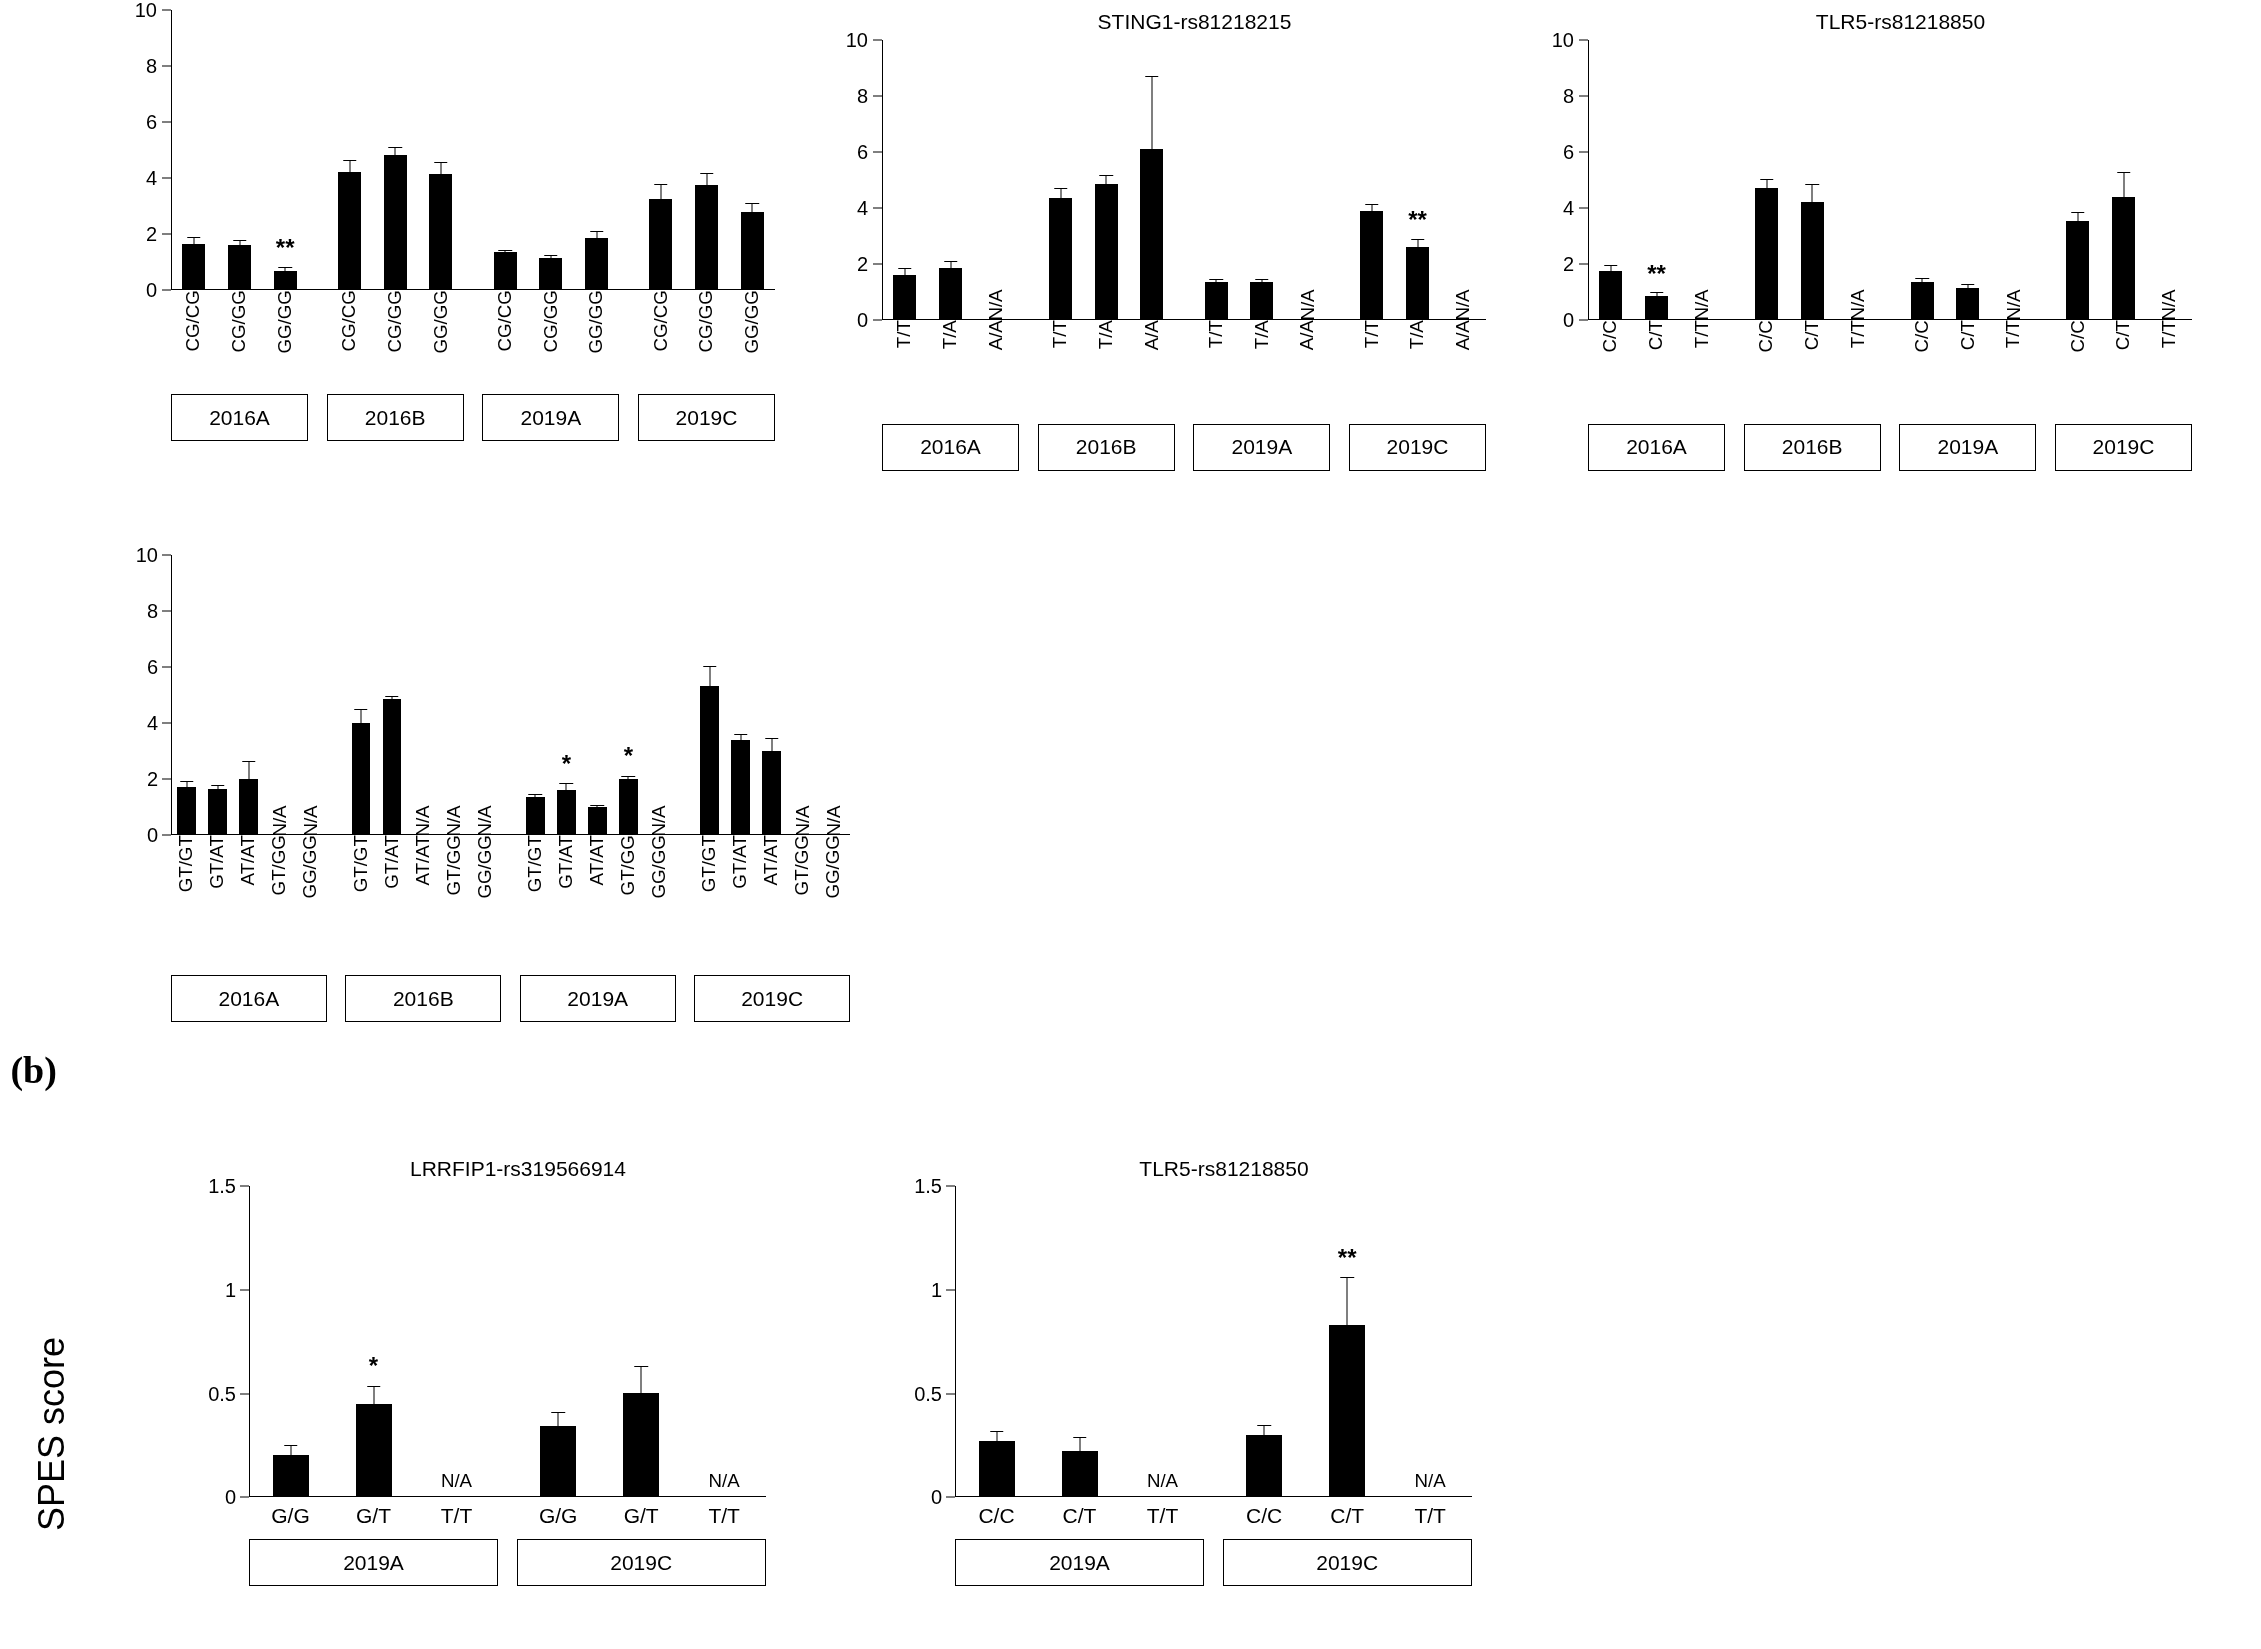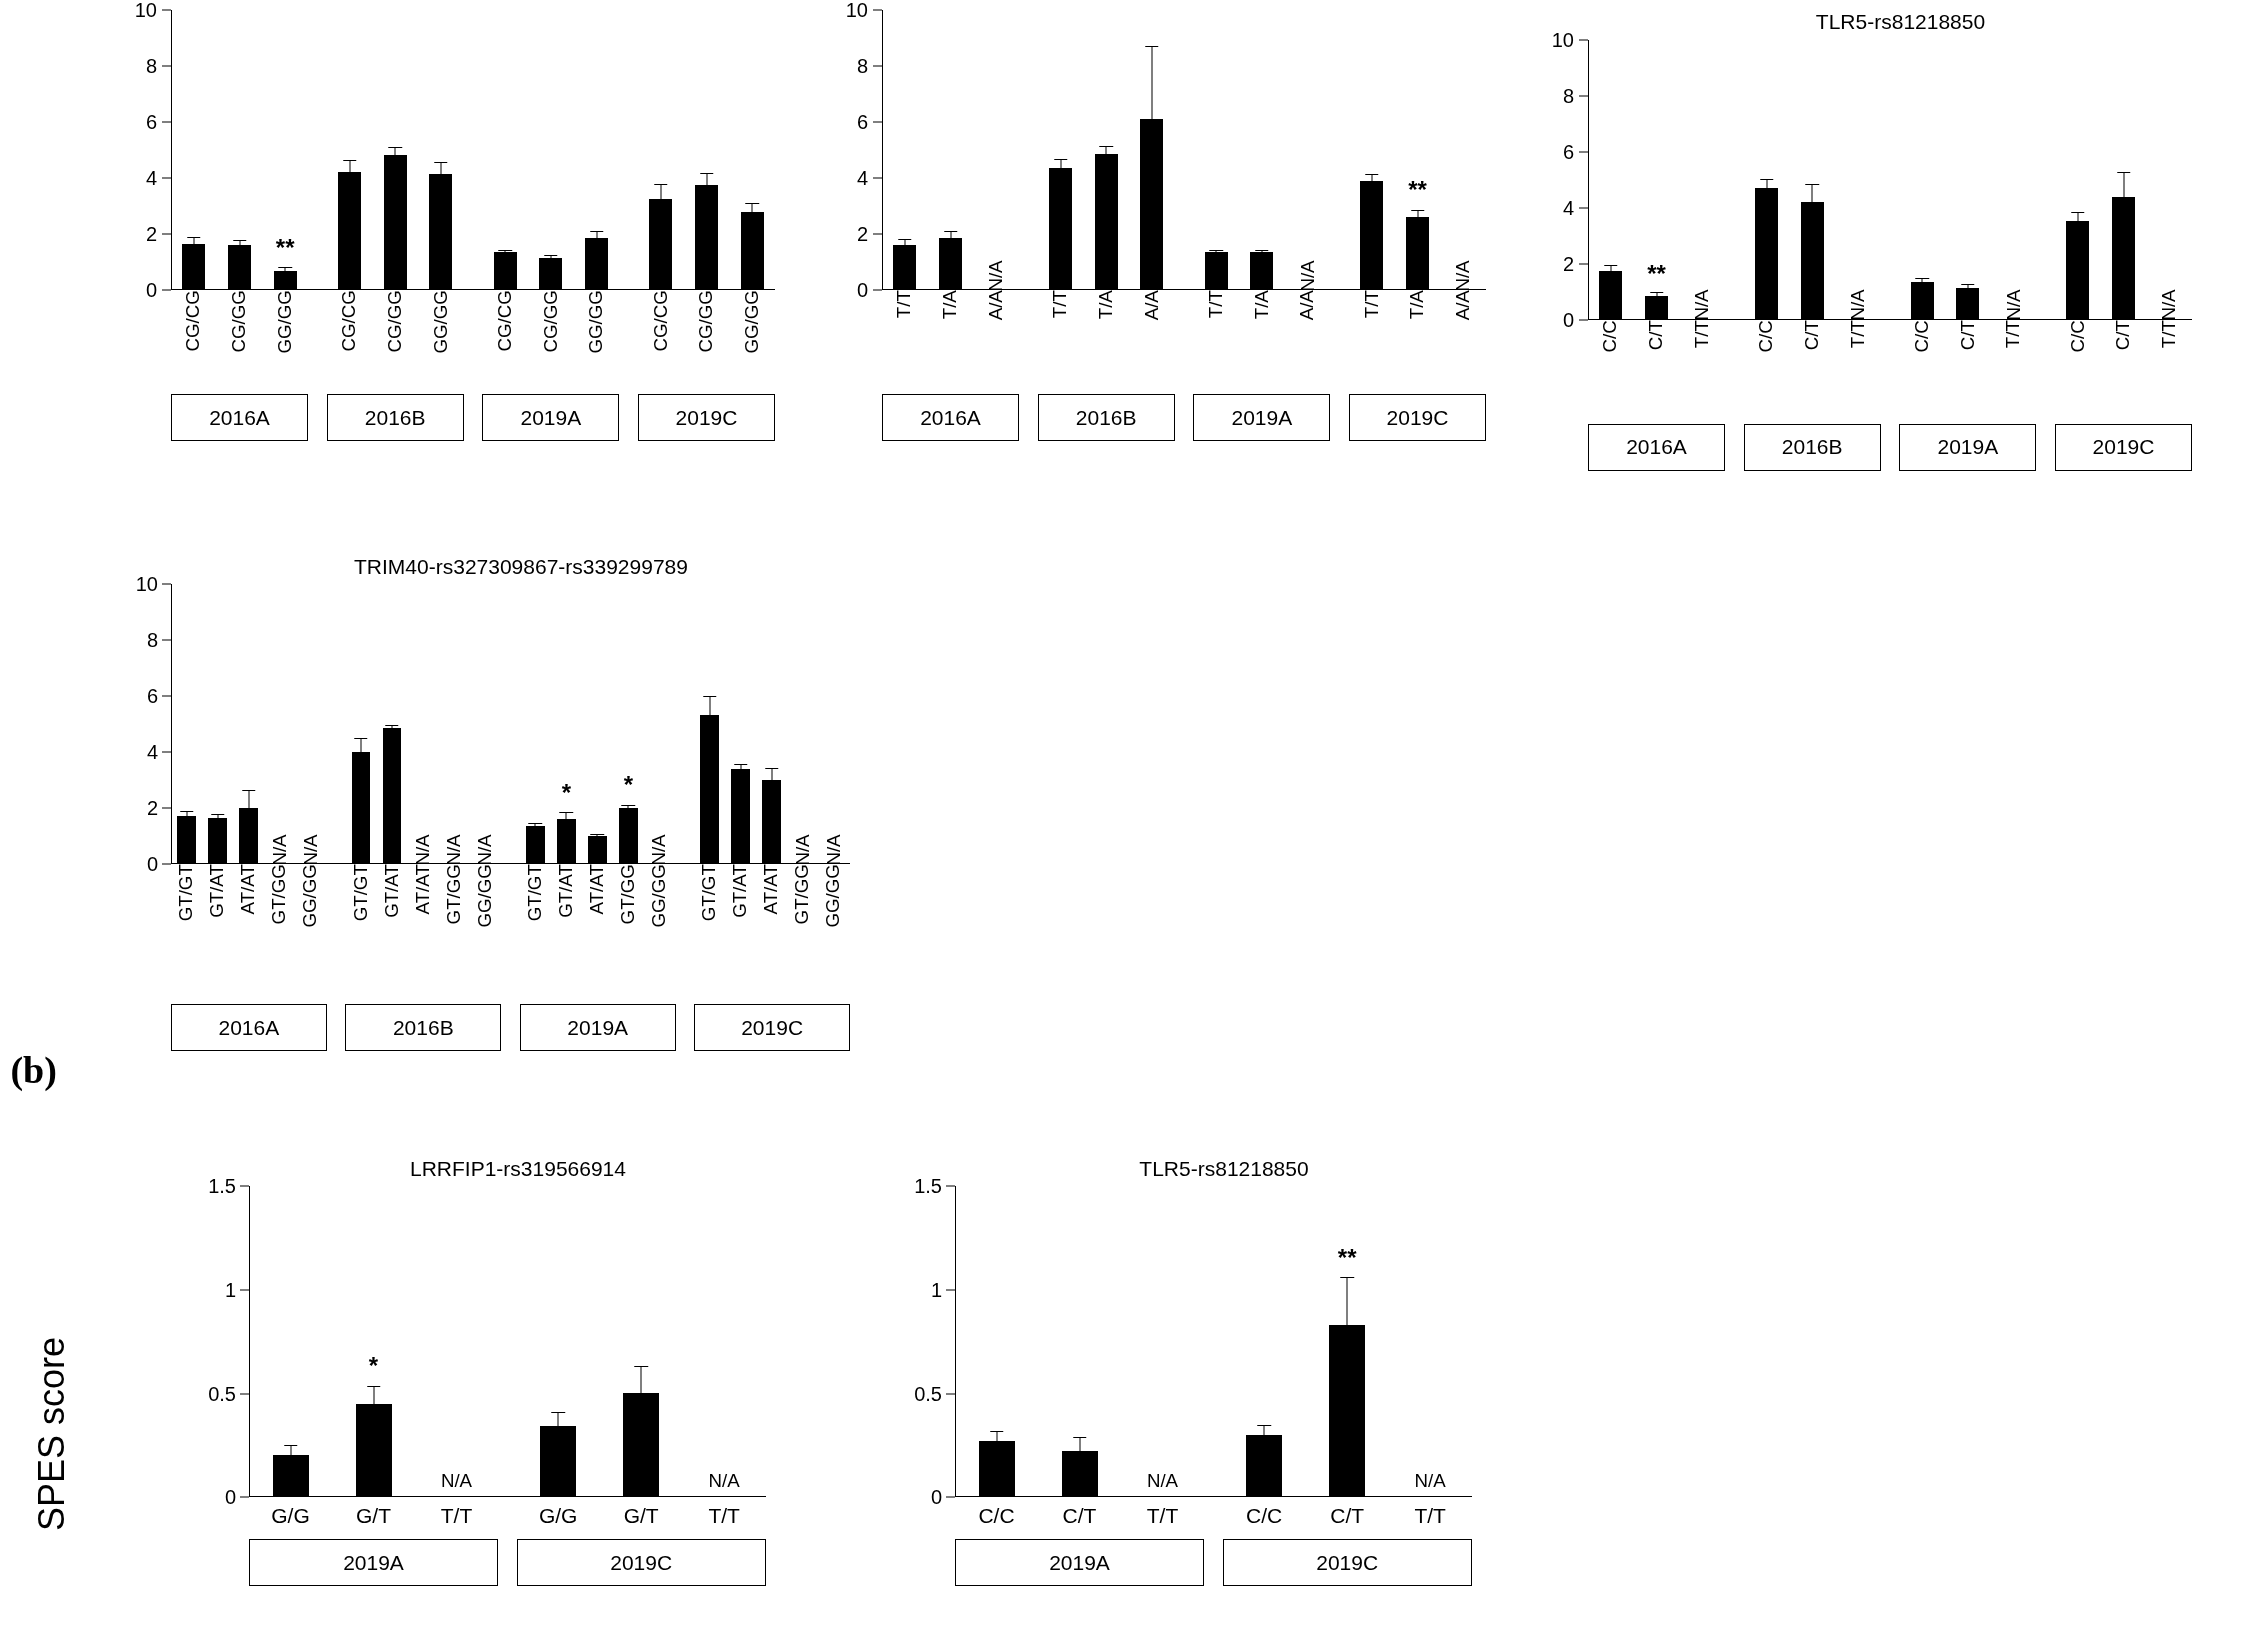--- a/index.html
+++ b/index.html
@@ -187,20 +187,21 @@
         </div>
       </div>
       <div style="position: relative; display: flex; gap: 18.7px; width: 604px;">
         <div style="width: 137px; height: 47px; display: flex; align-items: center; justify-content: center; font-size: 21px; border-width: 1px; border-style: solid; border-color: rgb(0, 0, 0); box-sizing: border-box;">2016A</div>
         <div style="width: 137px; height: 47px; display: flex; align-items: center; justify-content: center; font-size: 21px; border-width: 1px; border-style: solid; border-color: rgb(0, 0, 0); box-sizing: border-box;">2016B</div>
         <div style="width: 137px; height: 47px; display: flex; align-items: center; justify-content: center; font-size: 21px; border-width: 1px; border-style: solid; border-color: rgb(0, 0, 0); box-sizing: border-box;">2019A</div>
         <div style="width: 137px; height: 47px; display: flex; align-items: center; justify-content: center; font-size: 21px; border-width: 1px; border-style: solid; border-color: rgb(0, 0, 0); box-sizing: border-box;">2019C</div>
       </div>
     </div>
     <div class="panel" style="left: 882px; top: 10.4px; width: 666px;">
+      <div class="chart-title" style="width: 625px;">STING1-rs81218215</div>
       <div class="plot-wrap" style="height: 280px; width: 604px; margin-left: 0px;">
         <div class="yaxis"></div>
         <div class="ytick" style="top: 280px; right: 604px;"></div>
         <div class="ytlabel" style="top: 280px; right: 618px;">0</div>
         <div class="ytick" style="top: 224px; right: 604px;"></div>
         <div class="ytlabel" style="top: 224px; right: 618px;">2</div>
         <div class="ytick" style="top: 168px; right: 604px;"></div>
         <div class="ytlabel" style="top: 168px; right: 618px;">4</div>
         <div class="ytick" style="top: 112px; right: 604px;"></div>
         <div class="ytlabel" style="top: 112px; right: 618px;">6</div>
@@ -473,21 +474,20 @@
         </div>
       </div>
       <div style="position: relative; display: flex; gap: 18.7px; width: 604px;">
         <div style="width: 137px; height: 47px; display: flex; align-items: center; justify-content: center; font-size: 21px; border-width: 1px; border-style: solid; border-color: rgb(0, 0, 0); box-sizing: border-box;">2016A</div>
         <div style="width: 137px; height: 47px; display: flex; align-items: center; justify-content: center; font-size: 21px; border-width: 1px; border-style: solid; border-color: rgb(0, 0, 0); box-sizing: border-box;">2016B</div>
         <div style="width: 137px; height: 47px; display: flex; align-items: center; justify-content: center; font-size: 21px; border-width: 1px; border-style: solid; border-color: rgb(0, 0, 0); box-sizing: border-box;">2019A</div>
         <div style="width: 137px; height: 47px; display: flex; align-items: center; justify-content: center; font-size: 21px; border-width: 1px; border-style: solid; border-color: rgb(0, 0, 0); box-sizing: border-box;">2019C</div>
       </div>
     </div>
     <div class="panel" style="left: 171px; top: 555px; width: 741px;">
-      <div class="chart-title" style="width: 700px;">TRIM40-rs327309867-rs339299789</div>
       <div class="plot-wrap" style="height: 280px; width: 679px; margin-left: 0px;">
         <div class="yaxis"></div>
         <div class="ytick" style="top: 280px; right: 679px;"></div>
         <div class="ytlabel" style="top: 280px; right: 692px;">0</div>
         <div class="ytick" style="top: 224px; right: 679px;"></div>
         <div class="ytlabel" style="top: 224px; right: 692px;">2</div>
         <div class="ytick" style="top: 168px; right: 679px;"></div>
         <div class="ytlabel" style="top: 168px; right: 692px;">4</div>
         <div class="ytick" style="top: 112px; right: 679px;"></div>
         <div class="ytlabel" style="top: 112px; right: 692px;">6</div>

